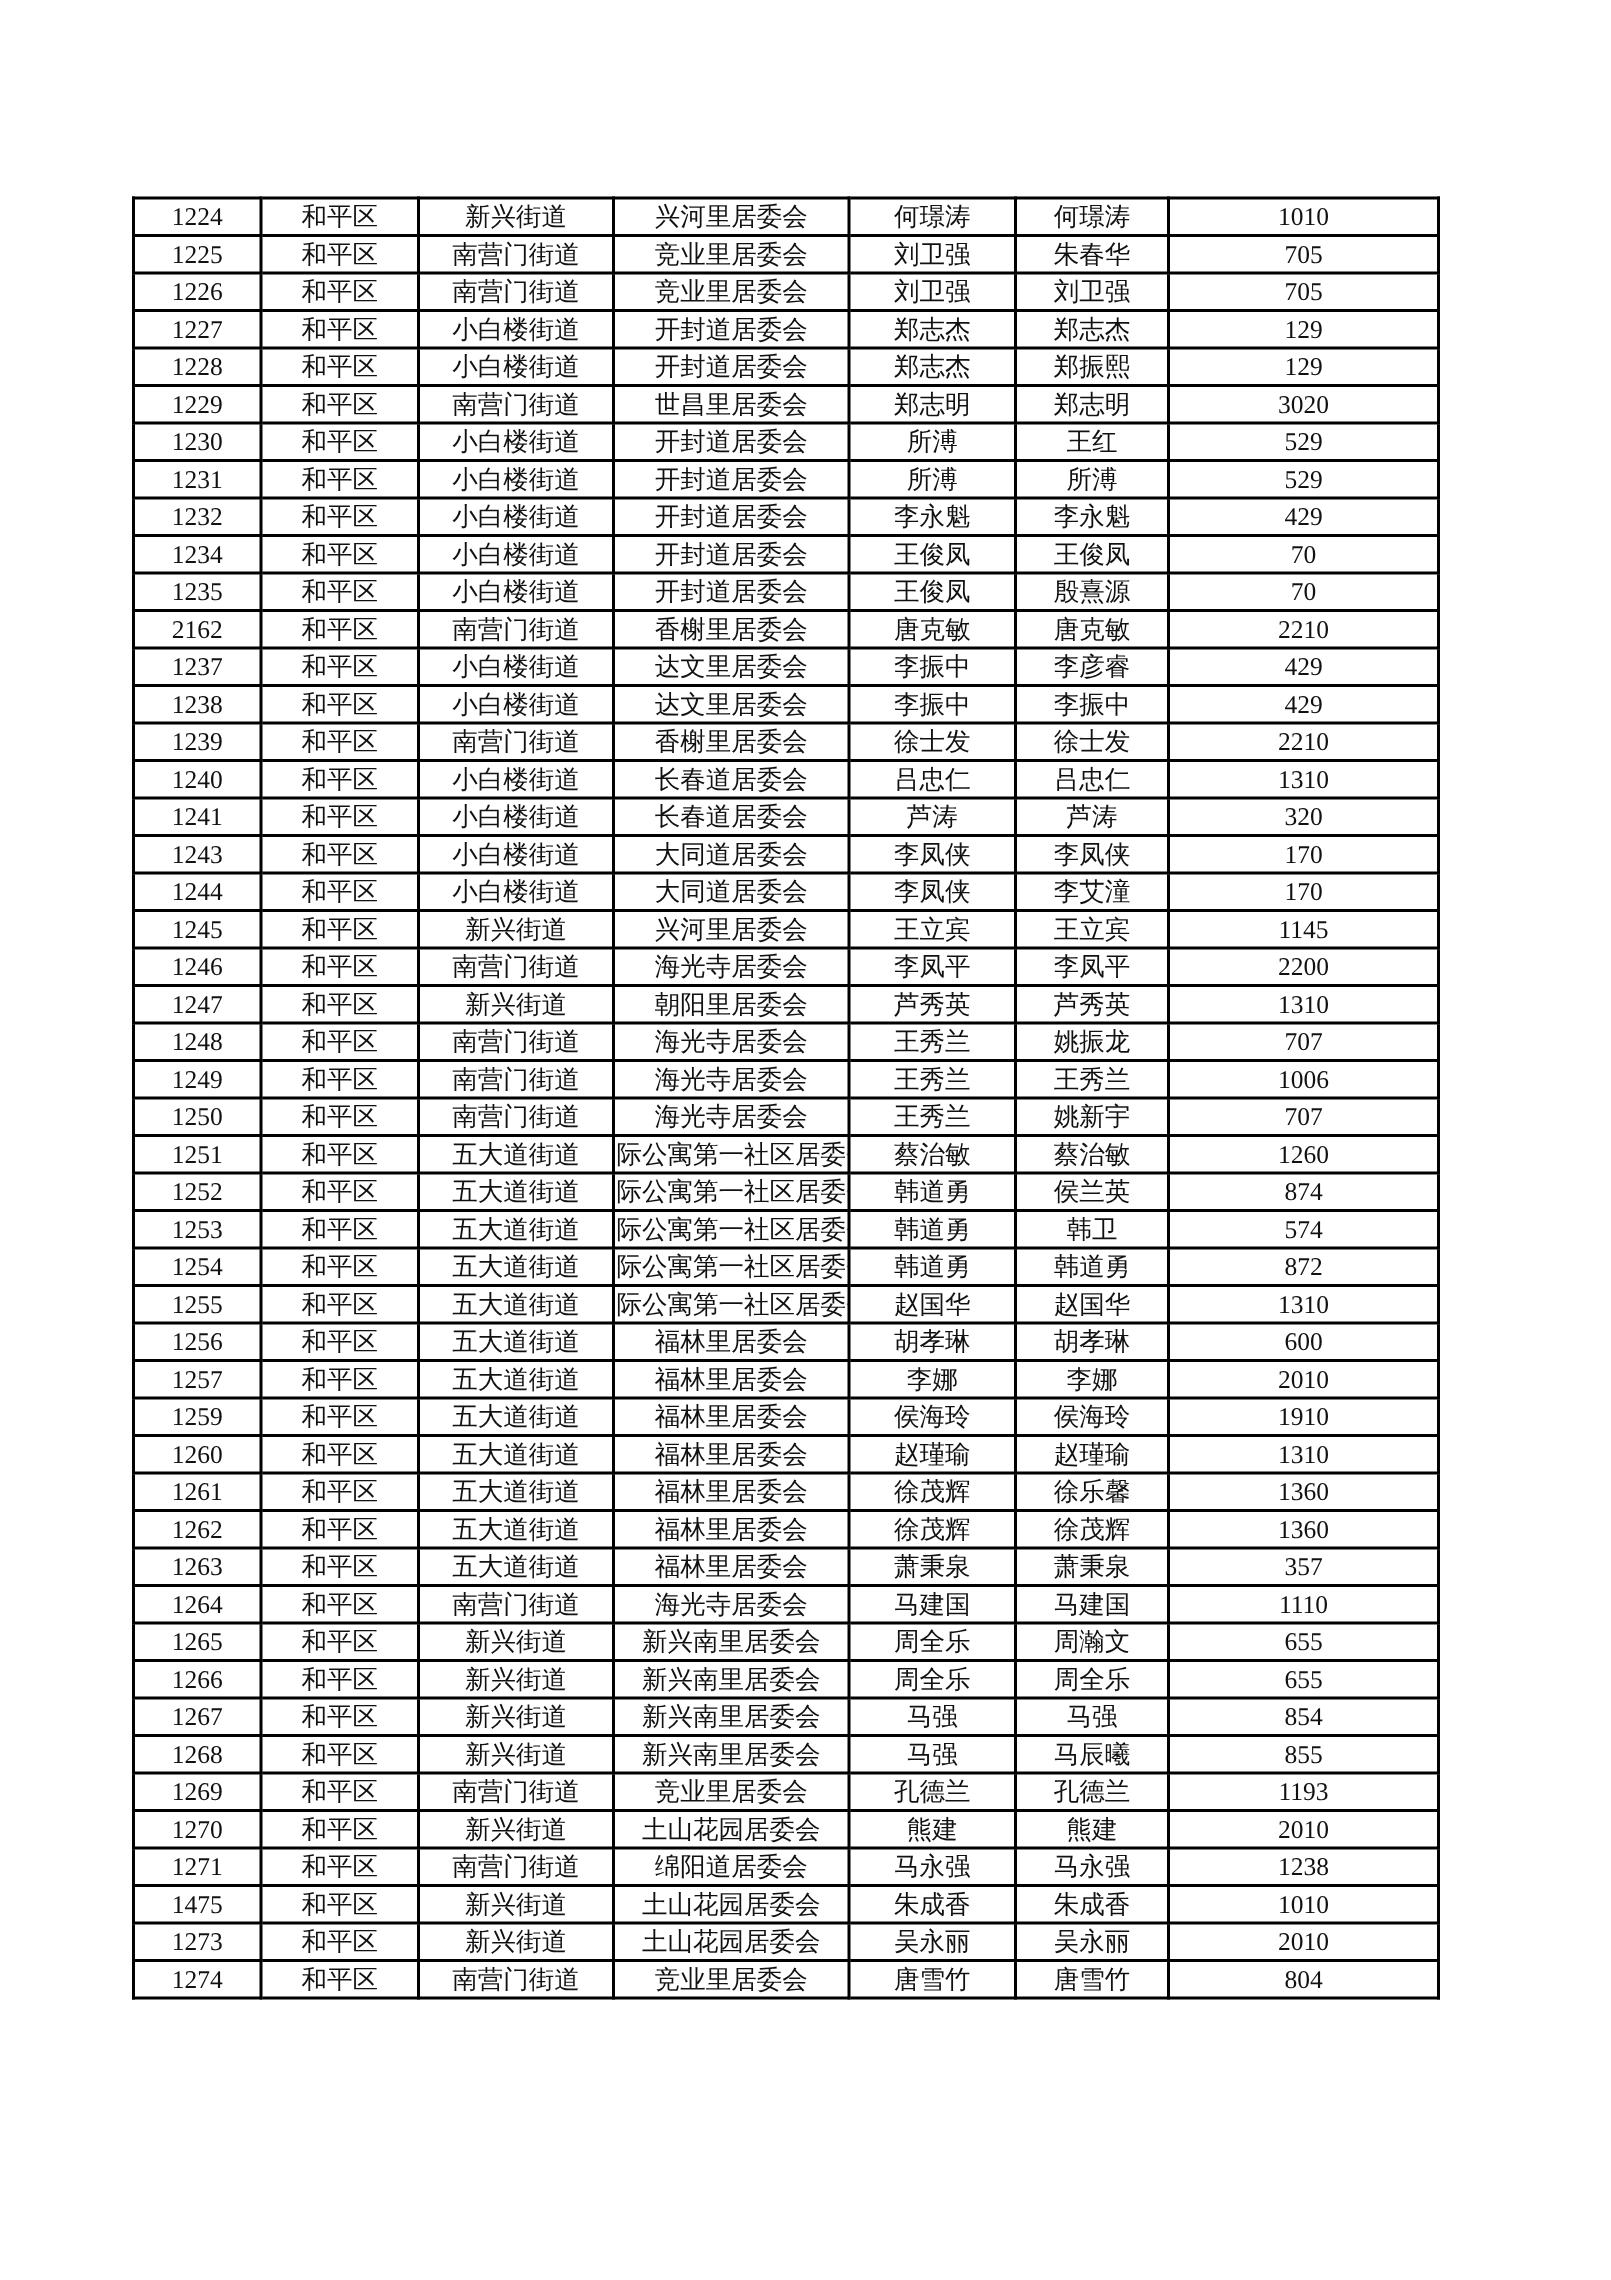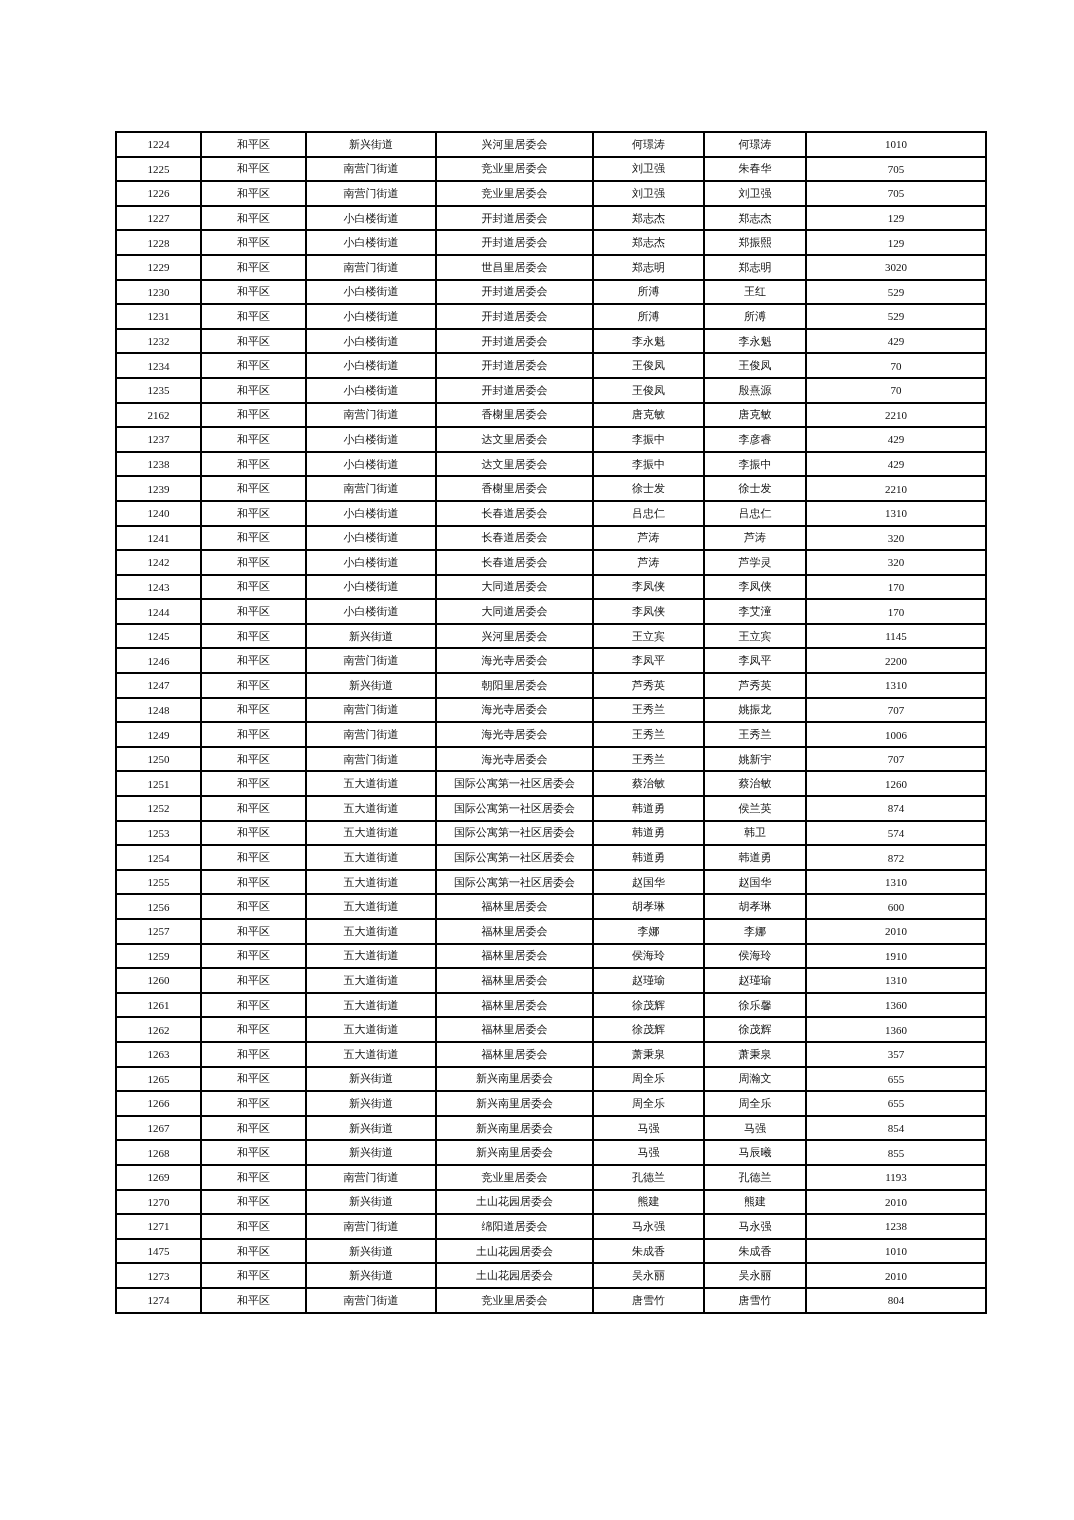--- a/index.html
+++ b/index.html
@@ -16,26 +16,26 @@
   }
   .page {
     position: absolute;
     left: 0; top: 0;
     width: 1074px;
     height: 1520px;
     background: #ffffff;
   }
   table.data-table {
     position: absolute;
-    left: 115px;
+    left: 88px;
     top: 131px;
     width: 870px;
     border-collapse: collapse;
     table-layout: fixed;
-    font-size: 11px;
+    font-size: 17px;
   }
   table.data-table td {
     border: 2px solid #000000;
     height: 22.6px;
     padding: 0;
     text-align: center;
     vertical-align: middle;
     white-space: nowrap;
     overflow: hidden;
   }
@@ -212,29 +212,20 @@
         <tr>
           <td>1241</td>
           <td>和平区</td>
           <td>小白楼街道</td>
           <td>长春道居委会</td>
           <td>芦涛</td>
           <td>芦涛</td>
           <td>320</td>
         </tr>
         <tr>
-          <td>1242</td>
-          <td>和平区</td>
-          <td>小白楼街道</td>
-          <td>长春道居委会</td>
-          <td>芦涛</td>
-          <td>芦学灵</td>
-          <td>320</td>
-        </tr>
-        <tr>
           <td>1243</td>
           <td>和平区</td>
           <td>小白楼街道</td>
           <td>大同道居委会</td>
           <td>李凤侠</td>
           <td>李凤侠</td>
           <td>170</td>
         </tr>
         <tr>
           <td>1244</td>
@@ -421,20 +412,29 @@
         <tr>
           <td>1263</td>
           <td>和平区</td>
           <td>五大道街道</td>
           <td>福林里居委会</td>
           <td>萧秉泉</td>
           <td>萧秉泉</td>
           <td>357</td>
         </tr>
         <tr>
+          <td>1264</td>
+          <td>和平区</td>
+          <td>南营门街道</td>
+          <td>海光寺居委会</td>
+          <td>马建国</td>
+          <td>马建国</td>
+          <td>1110</td>
+        </tr>
+        <tr>
           <td>1265</td>
           <td>和平区</td>
           <td>新兴街道</td>
           <td>新兴南里居委会</td>
           <td>周全乐</td>
           <td>周瀚文</td>
           <td>655</td>
         </tr>
         <tr>
           <td>1266</td>

